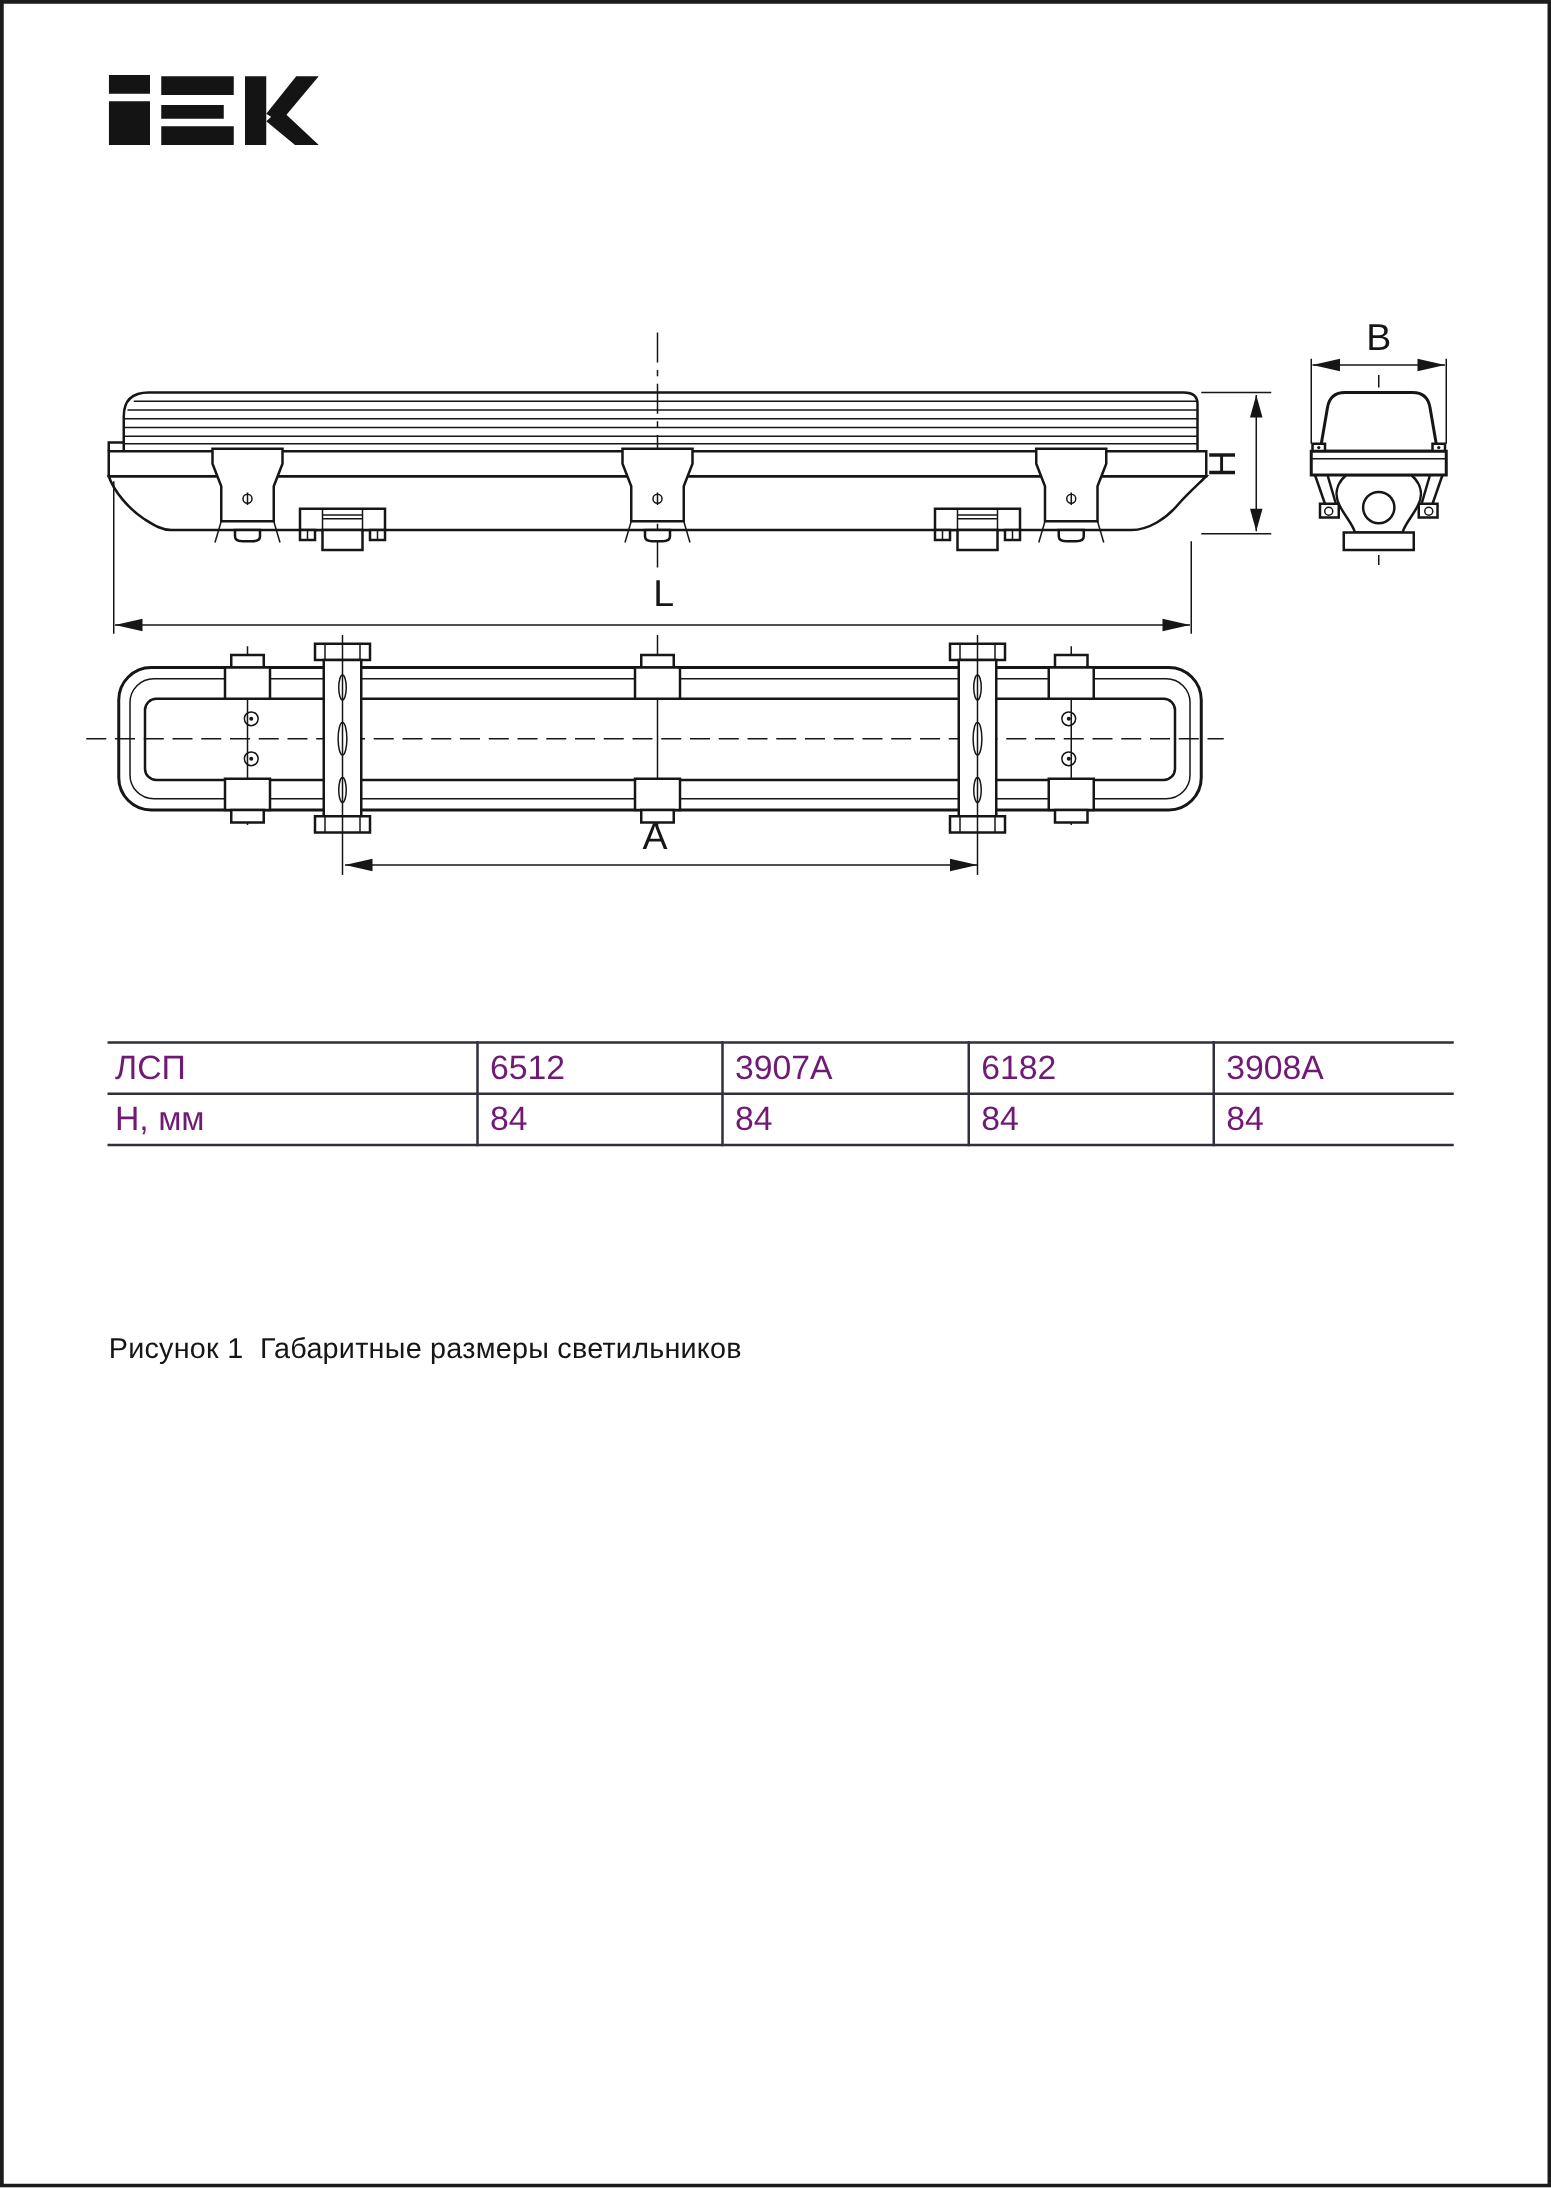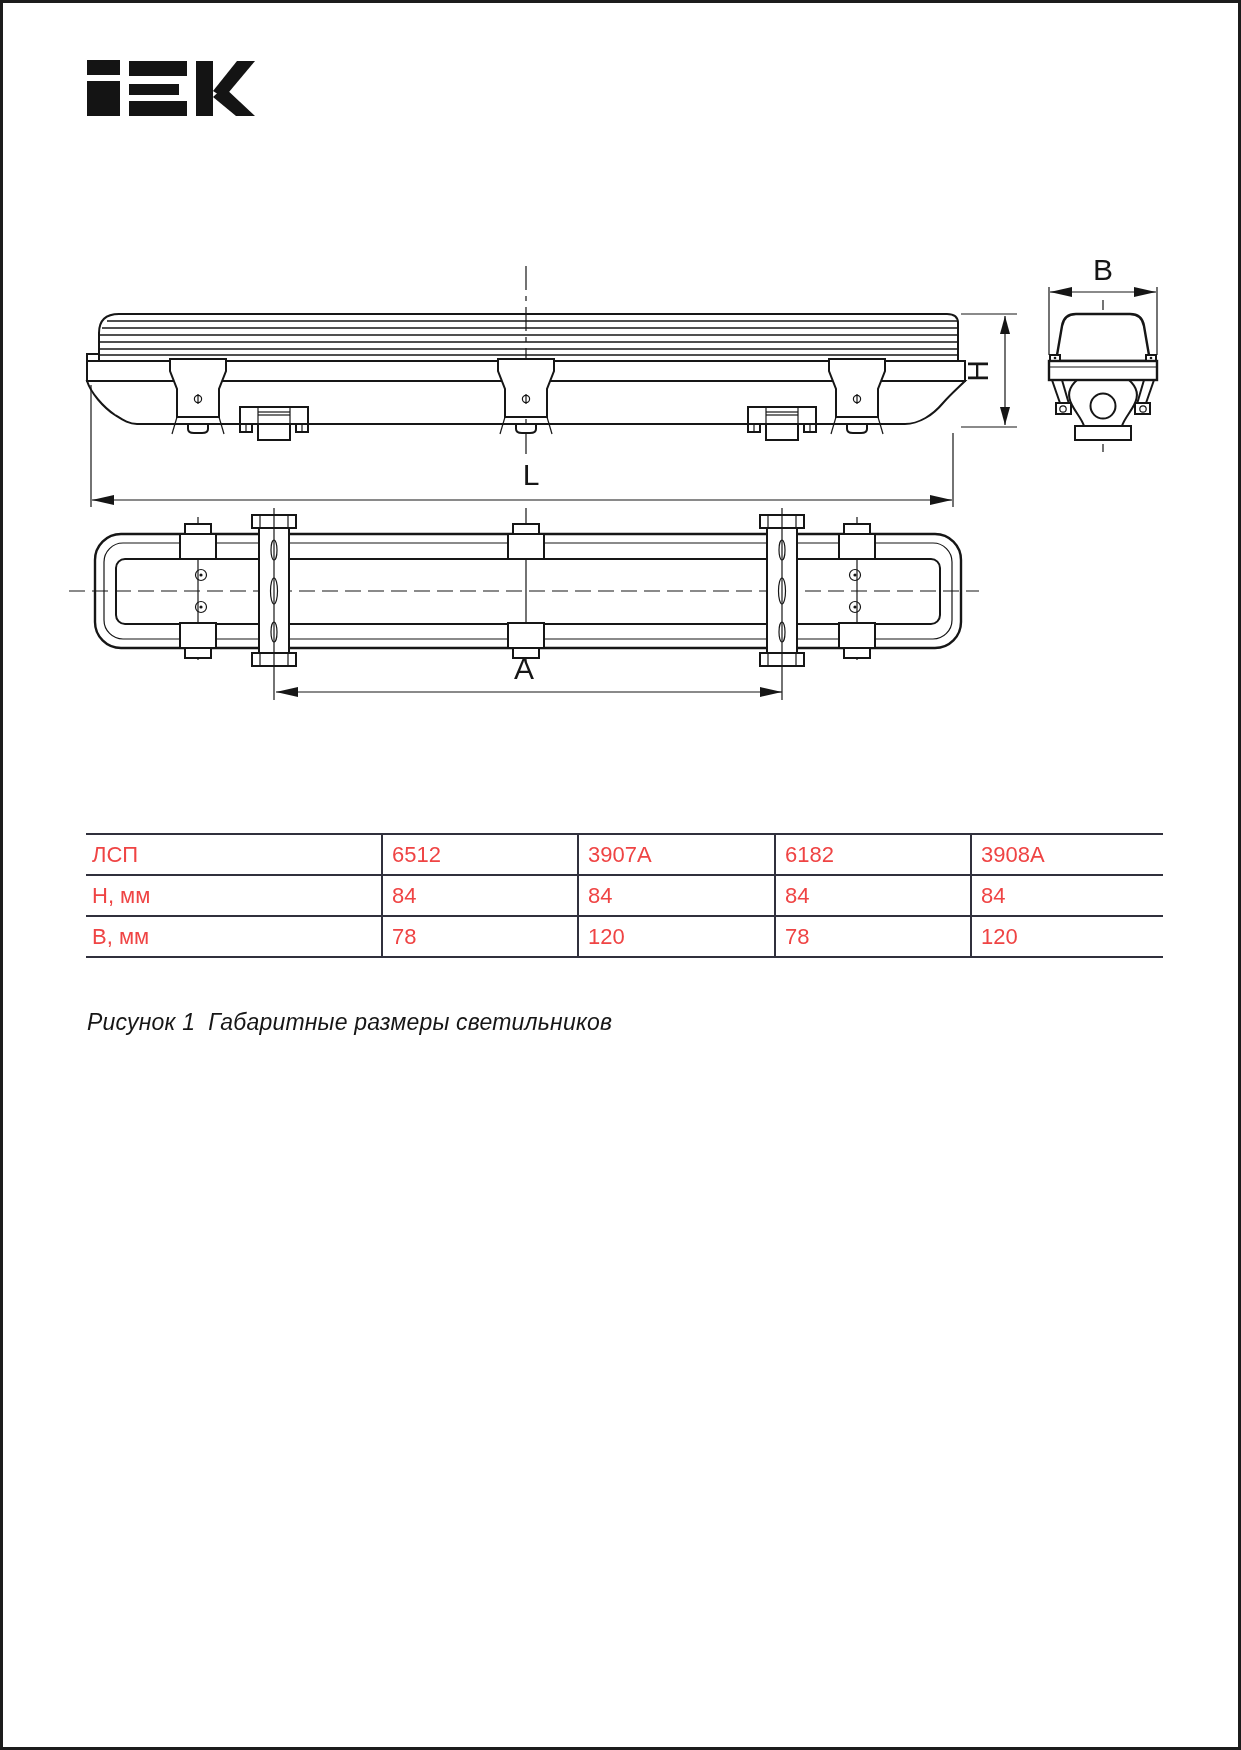--- a/index.html
+++ b/index.html
@@ -14,33 +14,33 @@
   .drawings .ln   { stroke:#161616; stroke-width:2;   fill:none; }
   .drawings .thin { stroke:#161616; stroke-width:1.2; fill:none; }
   .drawings .rib  { stroke:#161616; stroke-width:1.3; fill:none; }
   .drawings .wfill{ fill:#ffffff; stroke:#161616; stroke-width:2; }
   .drawings .heavy{ fill:#ffffff; stroke:#161616; stroke-width:2.4; }
   .drawings .dim  { stroke:#161616; stroke-width:1.2; fill:none; }
   .drawings .arr  { fill:#161616; stroke:none; }
   .drawings text  { font-family:"Liberation Sans", sans-serif; font-size:30px; fill:#161616; }
   .spec-table {
     position:absolute; left:83px; top:830px; width:1077px;
-    border-collapse:collapse; table-layout:fixed; font-size:22px; color:#ef4444;
+    border-collapse:collapse; table-layout:fixed; font-size:27px; color:#701a75;
   }
   .spec-table td {
     border-top:2px solid #30303c; border-bottom:2px solid #30303c;
     border-left:2px solid #30303c; border-right:2px solid #30303c;
     height:39px; padding:0 0 0 9px; vertical-align:middle; white-space:nowrap;
     overflow:hidden;
   }
   .spec-table td:first-child { border-left:none; padding-left:6px; }
   .spec-table td:last-child  { border-right:none; }
   .caption {
-    position:absolute; left:84px; top:1006px; font-size:23px; color:#161616;
-    white-space:pre; letter-spacing:0.2px;font-style:italic;
+    position:absolute; left:84px; top:1062px; font-size:23px; color:#161616;
+    white-space:pre; letter-spacing:0.2px;
   }
 </style>
 </head>
 <body>
 
 <div class="page">
 
   <svg class="logo" viewBox="0 0 168 56" role="img" aria-label="IEK">
     <g>
       <rect x="0" y="0" width="33" height="15"></rect>
@@ -229,25 +229,18 @@
         <td>6182</td>
         <td>3908А</td>
       </tr>
       <tr>
         <td>Н, мм</td>
         <td>84</td>
         <td>84</td>
         <td>84</td>
         <td>84</td>
       </tr>
-      <tr>
-        <td>В, мм</td>
-        <td>78</td>
-        <td>120</td>
-        <td>78</td>
-        <td>120</td>
-      </tr>
     </tbody>
   </table>
 
   <div class="caption">Рисунок 1  Габаритные размеры светильников</div>
 
 </div>
 
 </body></html>

